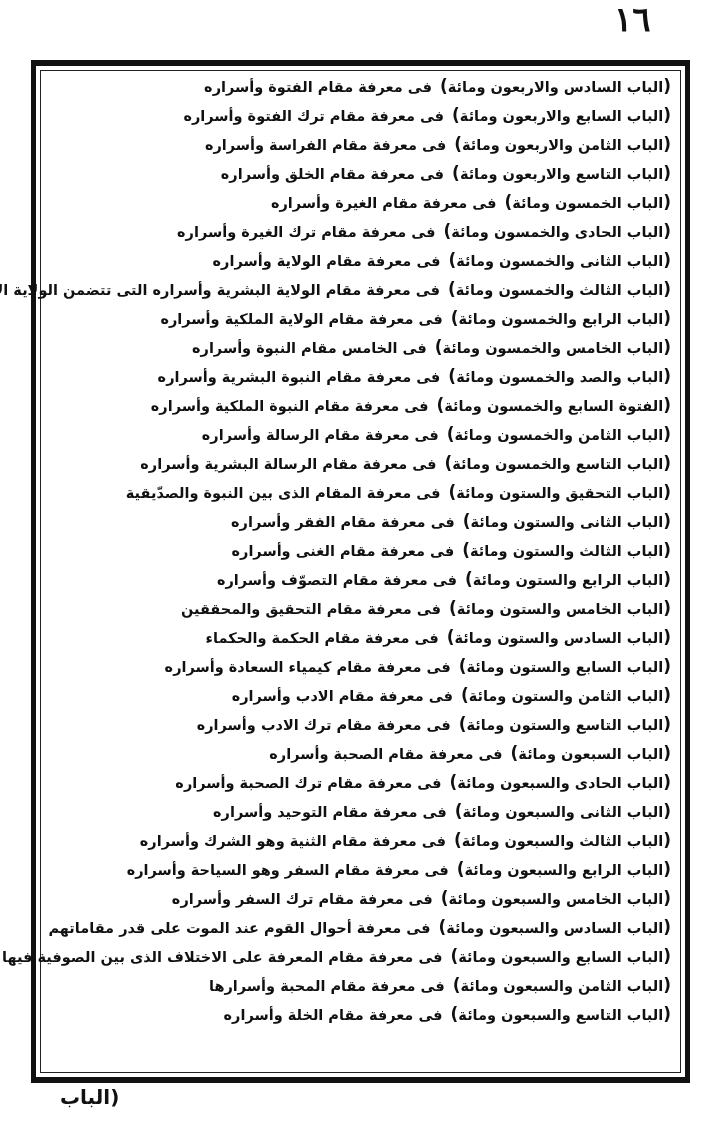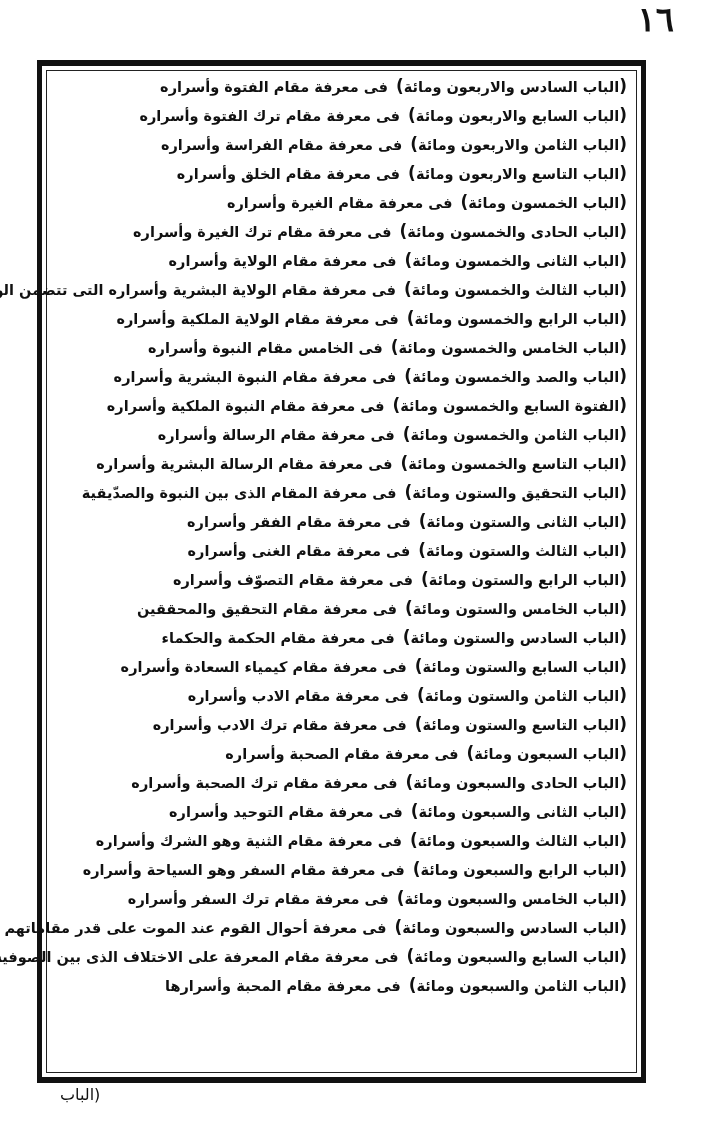--- a/index.html
+++ b/index.html
@@ -13,32 +13,32 @@
       position: relative;
       overflow: hidden;
       font-family: "DejaVu Sans", sans-serif;
       color: #111111;
     }
     .page-number {
       position: absolute;
       top: 2px;
       left: 614px;
       width: 60px;
-      text-align: right;
+      text-align: left;
       font-family: "DejaVu Serif", serif;
       font-size: 34px;
       font-weight: bold;
       line-height: 1;
       direction: rtl;
     }
     .frame-outer {
       position: absolute;
-      left: 37px;
+      left: 31px;
       top: 60px;
-      width: 609px;
+      width: 659px;
       height: 1023px;
       box-sizing: border-box;
       border-top: 6px solid #111111;
       border-bottom: 6px solid #111111;
       border-left: 5px solid #111111;
       border-right: 5px solid #111111;
     }
     .frame-inner {
       position: absolute;
       left: 4px;
@@ -74,22 +74,22 @@
     }
     .entry .subject {
       display: inline;
       margin-right: 8px;
     }
     .catchword {
       position: absolute;
       top: 1085px;
       left: 60px;
       direction: rtl;
-      font-size: 16px;
-      font-weight: normal;
+      font-size: 20px;
+      font-weight: bold;
       white-space: nowrap;
     }
   </style>
 </head>
 <body>
 
 <div class="page-number">١٦</div>
 
 <div class="frame-outer">
   <div class="frame-inner"></div>
@@ -119,16 +119,17 @@
       <li class="entry"><span class="paren">(</span><span class="chapter">الباب التاسع والستون ومائة</span><span class="paren">)</span><span class="subject">فى معرفة مقام ترك الادب وأسراره</span></li>
       <li class="entry"><span class="paren">(</span><span class="chapter">الباب السبعون ومائة</span><span class="paren">)</span><span class="subject">فى معرفة مقام الصحبة وأسراره</span></li>
       <li class="entry"><span class="paren">(</span><span class="chapter">الباب الحادى والسبعون ومائة</span><span class="paren">)</span><span class="subject">فى معرفة مقام ترك الصحبة وأسراره</span></li>
       <li class="entry"><span class="paren">(</span><span class="chapter">الباب الثانى والسبعون ومائة</span><span class="paren">)</span><span class="subject">فى معرفة مقام التوحيد وأسراره</span></li>
       <li class="entry"><span class="paren">(</span><span class="chapter">الباب الثالث والسبعون ومائة</span><span class="paren">)</span><span class="subject">فى معرفة مقام الثنية وهو الشرك وأسراره</span></li>
       <li class="entry"><span class="paren">(</span><span class="chapter">الباب الرابع والسبعون ومائة</span><span class="paren">)</span><span class="subject">فى معرفة مقام السفر وهو السياحة وأسراره</span></li>
       <li class="entry"><span class="paren">(</span><span class="chapter">الباب الخامس والسبعون ومائة</span><span class="paren">)</span><span class="subject">فى معرفة مقام ترك السفر وأسراره</span></li>
       <li class="entry"><span class="paren">(</span><span class="chapter">الباب السادس والسبعون ومائة</span><span class="paren">)</span><span class="subject">فى معرفة أحوال القوم عند الموت على قدر مقاماتهم</span></li>
       <li class="entry"><span class="paren">(</span><span class="chapter">الباب السابع والسبعون ومائة</span><span class="paren">)</span><span class="subject">فى معرفة مقام المعرفة على الاختلاف الذى بين الصوفية فيها والمحققين</span></li>
       <li class="entry"><span class="paren">(</span><span class="chapter">الباب الثامن والسبعون ومائة</span><span class="paren">)</span><span class="subject">فى معرفة مقام المحبة وأسرارها</span></li>
+      <li class="entry"><span class="paren">(</span><span class="chapter">الباب التاسع والسبعون ومائة</span><span class="paren">)</span><span class="subject">فى معرفة مقام الخلة وأسراره</span></li>
     </ul>
 </div>
 
 <div class="catchword">(الباب</div>
 
 </body></html>

